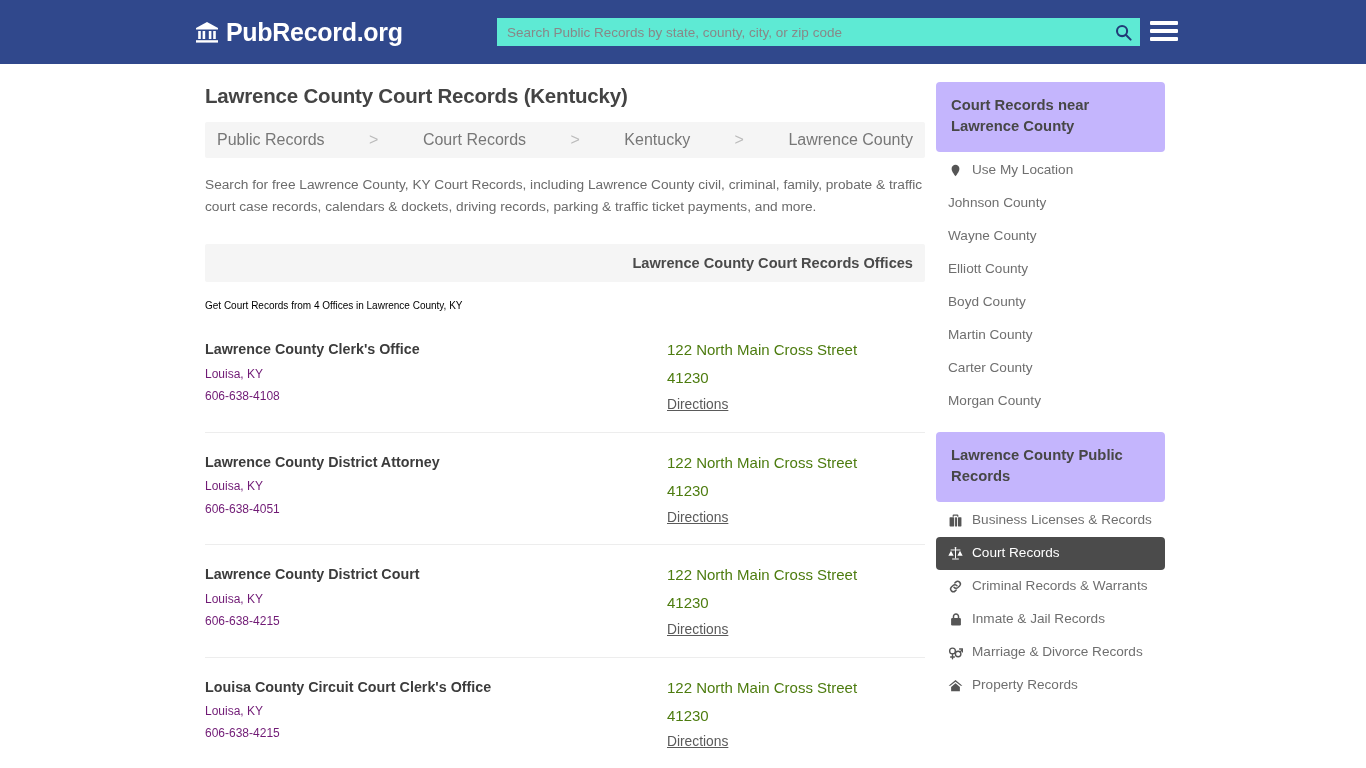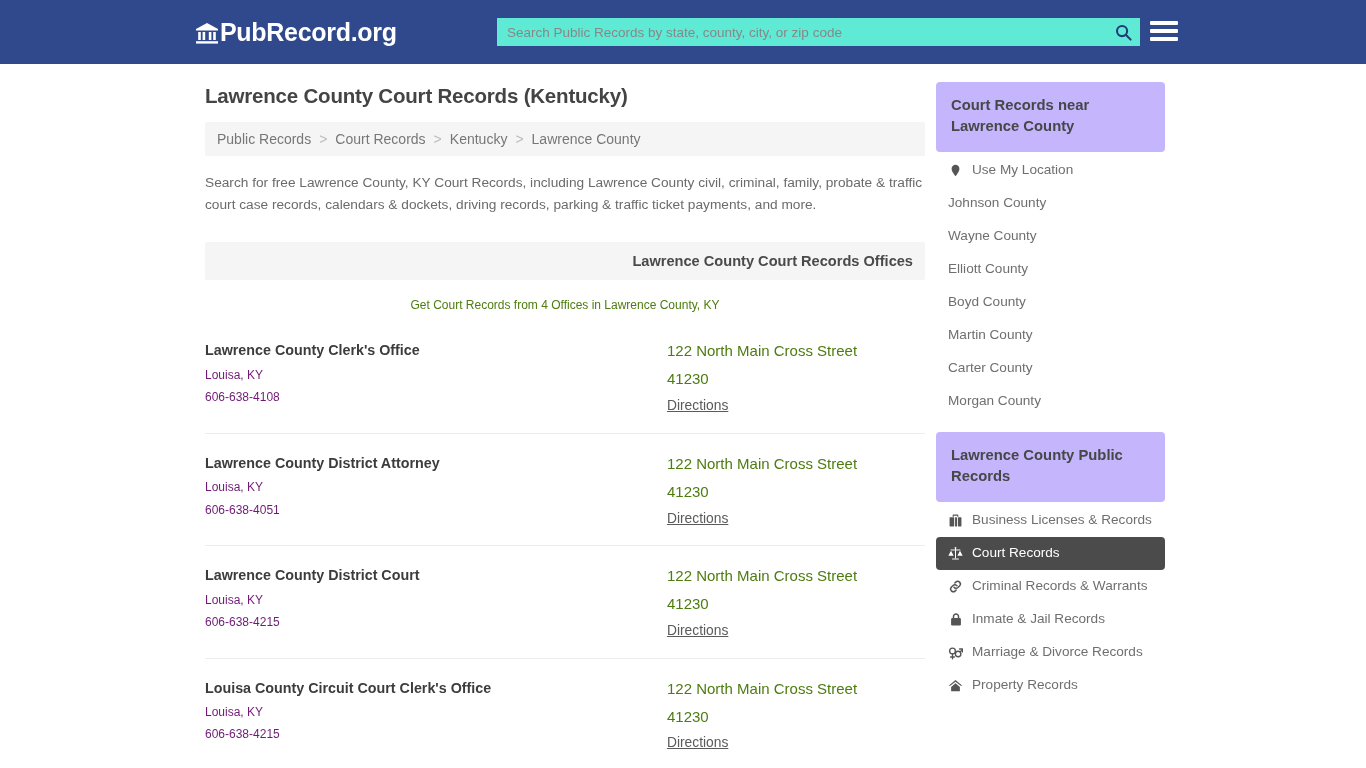--- a/index.html
+++ b/index.html
@@ -15,22 +15,22 @@
   
   .site-header {
     height: 64px;
     background: #30488c;
     display: flex;
     align-items: center;
     position: relative;
   }
   .brand {
     display: flex;
-    align-items: flex-end;
-    gap: 1px;
+    align-items: flex-start;
+    gap: 7px;
     margin-left: 195px;
     text-decoration: none;
   }
   .brand-icon { width: 24px; height: 24px; display: block; }
   .brand-name {
     color: #ffffff;
     font-size: 25px;
     font-weight: bold;
     letter-spacing: -0.3px;
     line-height: 1;
@@ -101,27 +101,28 @@
     margin: 0 0 14px 0;
     font-size: 20.5px;
     font-weight: bold;
     color: #444444;
     letter-spacing: -0.2px;
   }
 
   .breadcrumb {
     background: #f5f5f5;
     padding: 9px 12px;
-    font-size: 14px;
+    font-size: 16px;
     color: #777777;
     display: flex;
     align-items: center;
     flex-wrap: wrap;
-    gap: 0;
+    gap: 12px;
     border-radius: 2px;
+    justify-content: space-between;
   }
   .breadcrumb a {
     color: #777777;
     text-decoration: none;
     cursor: pointer;
   }
   .breadcrumb .sep {
     color: #bbbbbb;
     margin: 0 8px;
   }
@@ -142,23 +143,22 @@
   }
   .section-bar h2 {
     margin: 0;
     font-size: 14.6px;
     font-weight: bold;
     color: #4a4a4a;
   }
 
   .subtext {
     margin: 18px 0 0 0;
-    font-size: 12px;
-    color: #4d7c0f;
-    text-align: center;
+    font-size: 10px;
+    color: #000000;
   }
 
   .office-list { margin-top: 9px; }
   .office-row {
     display: flex;
     padding: 16px 0 14px 0;
     border-bottom: 1px solid #ededed;
   }
   .office-row:last-child { border-bottom: 0; }
   .office-left { width: 462px; }

